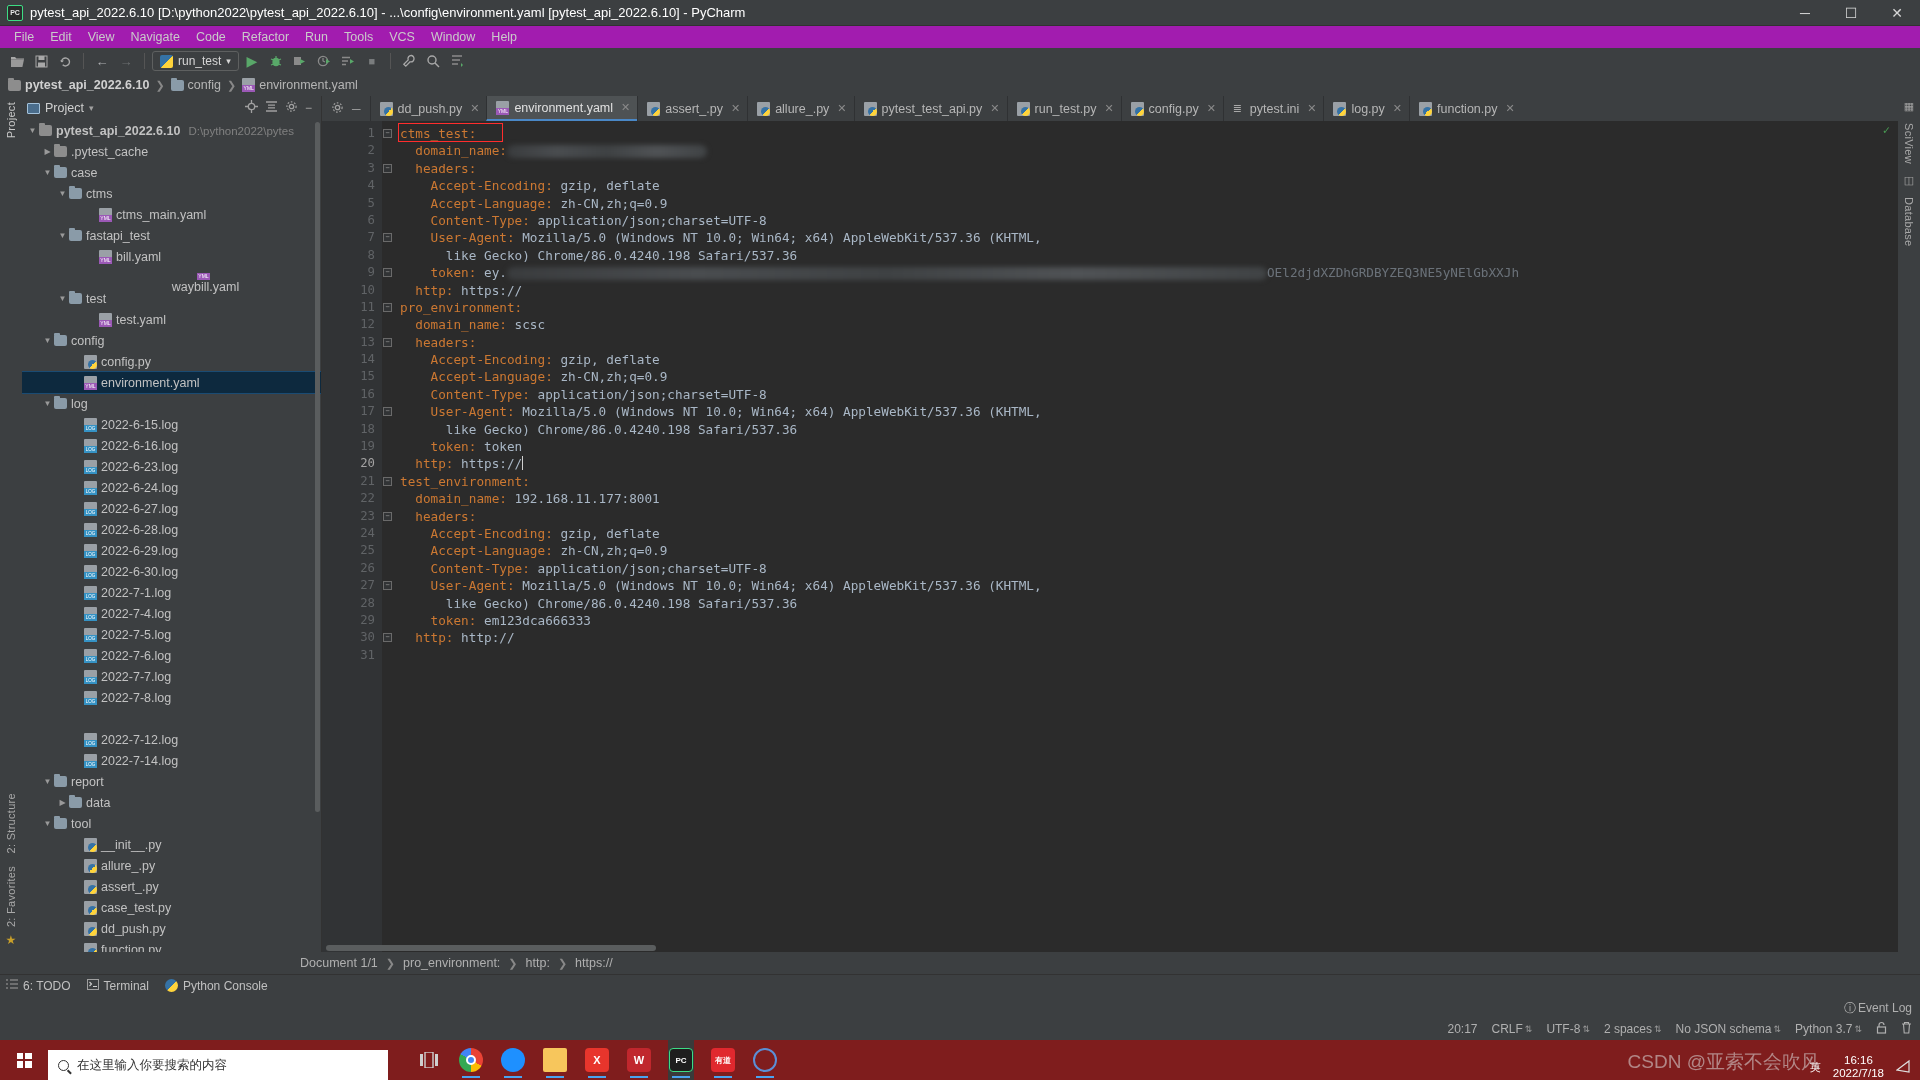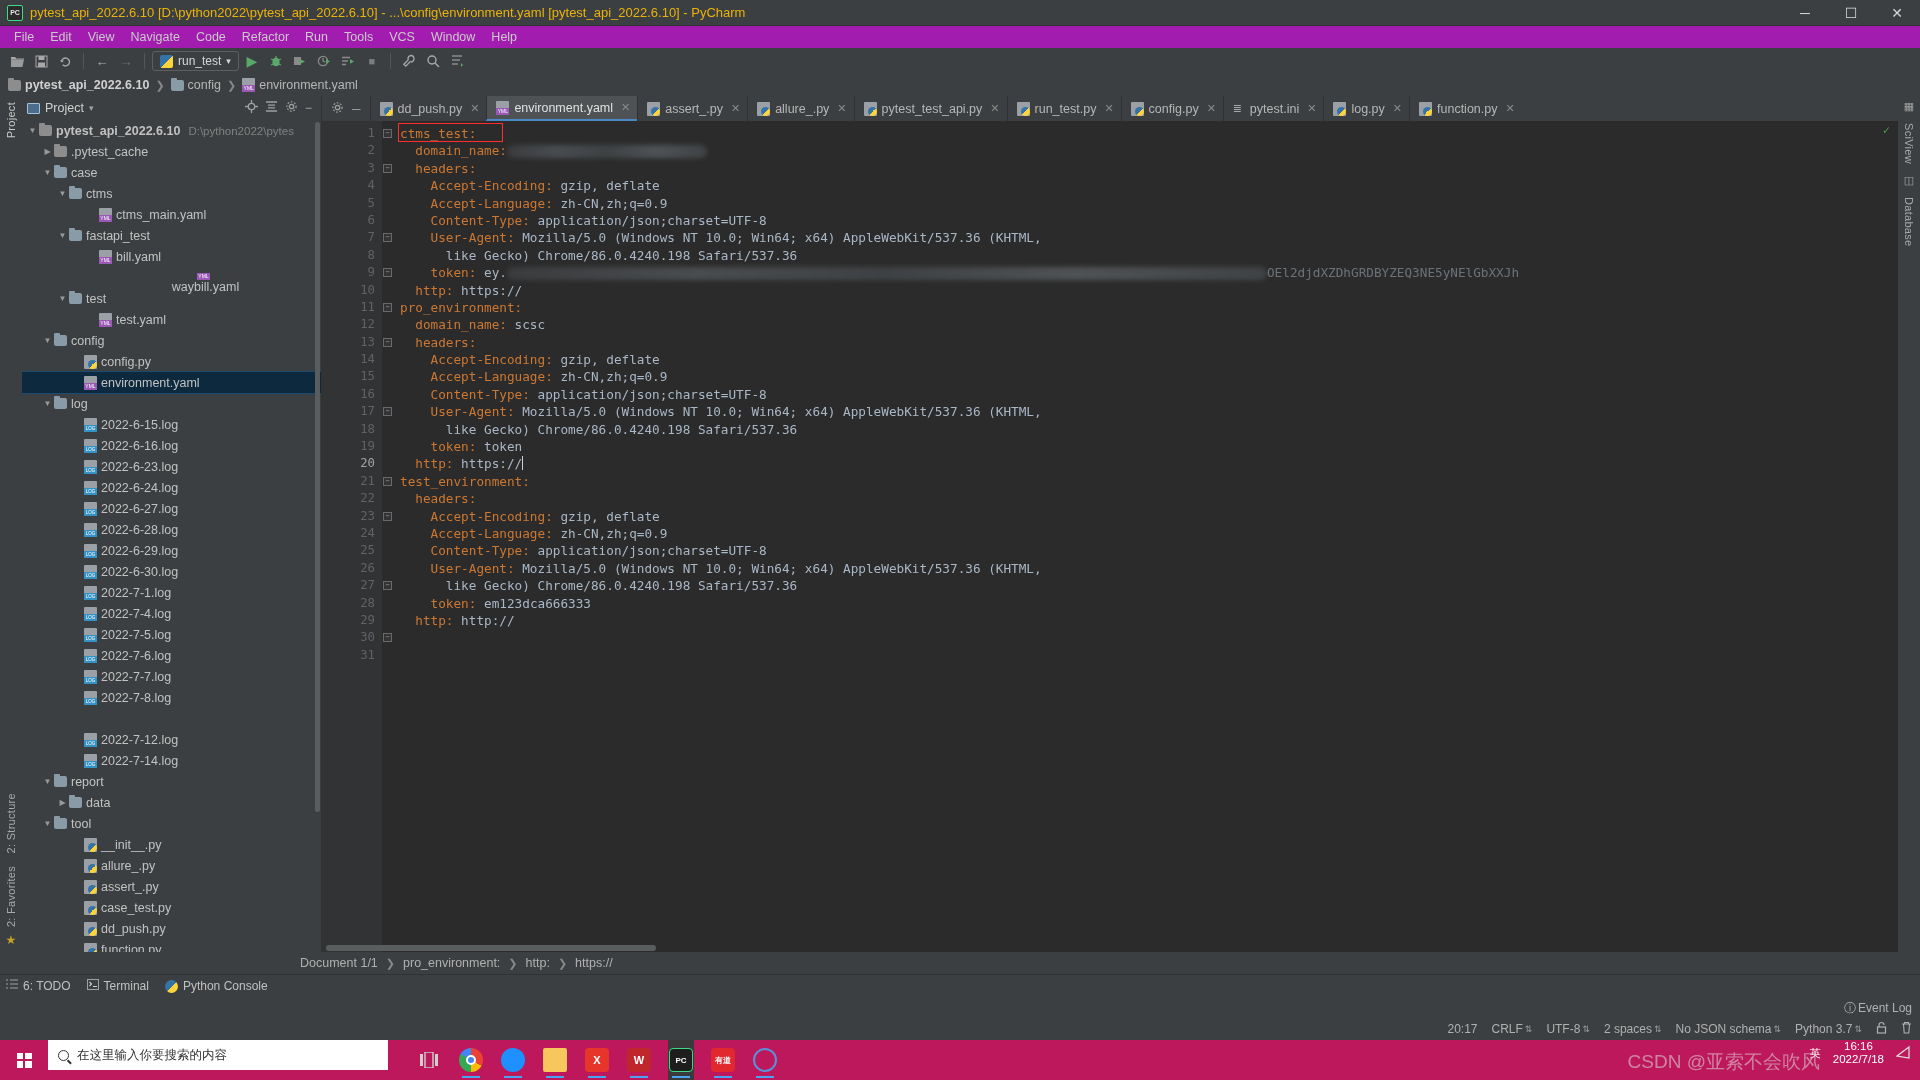--- a/index.html
+++ b/index.html
@@ -10,21 +10,21 @@
     -webkit-font-smoothing:antialiased;
   }
   .app { width:1920px; height:1080px; display:flex; flex-direction:column; position:relative; }
 
   
   .titlebar { height:26px; background:#3c3f41; display:flex; align-items:center;
               border-bottom:1px solid #323232; flex:0 0 26px; }
   .tb-icon { width:16px; height:16px; margin:0 7px 0 7px; background:#2b2b2b;
              border:1.5px solid #3ddc84; border-radius:2px; font-size:7px; color:#e6e6e6;
              display:flex; align-items:center; justify-content:center; font-weight:bold;}
-  .tb-title { font-size:13px; color:#eab308; white-space:nowrap; }
+  .tb-title { font-size:13px; color:#ffffff; white-space:nowrap; }
   .tb-win { margin-left:auto; display:flex; }
   .tb-btn { width:46px; height:26px; display:flex; align-items:center; justify-content:center;
             color:#d6d6d6; font-size:14px; }
 
   
   .menubar { height:22px; background:#a21caf; display:flex; align-items:center;
              padding-left:6px; flex:0 0 22px; }
   .menu-item { padding:2px 8px; font-size:12.5px; color:#cacaca; }
 
   
@@ -128,31 +128,31 @@
                   background:#5a5d5e; border-radius:3px; }
   .gut-mark { position:absolute; right:3px; top:0px; color:#499c54; font-size:12px; }
 
   
   .ebread { height:22px; background:#3c3f41; display:flex; align-items:center;
             padding-left:300px; gap:6px; font-size:12.5px; color:#b0b0b0; flex:0 0 22px; }
 
   
   .bottombar { height:23px; background:#3c3f41; display:flex; align-items:center;
                gap:16px; padding-left:6px; flex:0 0 23px; border-top:1px solid #323232; }
-  .bb-item { display:flex; align-items:flex-end; gap:5px; font-size:12px; color:#c0c0c0; }
+  .bb-item { display:flex; align-items:flex-start; gap:5px; font-size:12px; color:#c0c0c0; }
 
   
   .statusbar { height:22px; background:#3c3f41; display:flex; align-items:center;
                padding:0 8px; font-size:12px; color:#b0b0b0; flex:0 0 22px; }
   .st-right { margin-left:auto; display:flex; align-items:center; gap:14px; }
   .st-item { display:flex; align-items:center; gap:2px; }
   .updown { font-size:9px; color:#9a9a9a; }
 
   
-  .taskbar { height:40px; background:#be185d; display:flex; align-items:flex-start;
+  .taskbar { height:40px; background:#7f1d1d; display:flex; align-items:flex-end;
              flex:0 0 40px; position:relative; }
   .winlogo { width:48px; height:40px; display:flex; align-items:center; justify-content:center; }
   .wl { width:15px; height:15px; display:grid; grid-template-columns:1fr 1fr;
         grid-template-rows:1fr 1fr; gap:1.8px; }
   .wl div { background:#ffffff; }
   .searchbox { width:340px; height:30px; background:#ffffff; display:flex; align-items:center;
                gap:8px; padding-left:10px; color:#333; font-size:12.5px; }
   .mag { width:11px; height:11px; border:1.6px solid #333; border-radius:50%; position:relative; }
   .mag::after { content:""; position:absolute; right:-4px; bottom:-3px; width:5px; height:1.6px;
                 background:#333; transform:rotate(45deg); }
@@ -654,20 +654,21 @@
               <div class="cline"><span style="white-space:pre">  </span><span class="k">domain_name:</span><span class="v"> scsc</span></div>
               <div class="cline"><span style="white-space:pre">  </span><span class="k">headers:</span></div>
               <div class="cline"><span style="white-space:pre">    </span><span class="k">Accept-Encoding:</span><span class="v"> gzip, deflate</span></div>
               <div class="cline"><span style="white-space:pre">    </span><span class="k">Accept-Language:</span><span class="v"> zh-CN,zh;q=0.9</span></div>
               <div class="cline"><span style="white-space:pre">    </span><span class="k">Content-Type:</span><span class="v"> application/json;charset=UTF-8</span></div>
               <div class="cline"><span style="white-space:pre">    </span><span class="k">User-Agent:</span><span class="v"> Mozilla/5.0 (Windows NT 10.0; Win64; x64) AppleWebKit/537.36 (KHTML,</span></div>
               <div class="cline"><span style="white-space:pre">      </span><span class="v">like Gecko) Chrome/86.0.4240.198 Safari/537.36</span></div>
               <div class="cline"><span style="white-space:pre">    </span><span class="k">token:</span><span class="v"> token</span></div>
               <div class="cline"><span style="white-space:pre">  </span><span class="k">http:</span><span class="v"> https://</span><span class="caret"></span></div>
               <div class="cline"><span style="white-space:pre"></span><span class="k">test_environment:</span></div>
+              <div class="cline"><span style="white-space:pre">  </span><span class="k">domain_name:</span><span class="v"> 192.168.11.177:8001</span></div>
               <div class="cline"><span style="white-space:pre">  </span><span class="k">headers:</span></div>
               <div class="cline"><span style="white-space:pre">    </span><span class="k">Accept-Encoding:</span><span class="v"> gzip, deflate</span></div>
               <div class="cline"><span style="white-space:pre">    </span><span class="k">Accept-Language:</span><span class="v"> zh-CN,zh;q=0.9</span></div>
               <div class="cline"><span style="white-space:pre">    </span><span class="k">Content-Type:</span><span class="v"> application/json;charset=UTF-8</span></div>
               <div class="cline"><span style="white-space:pre">    </span><span class="k">User-Agent:</span><span class="v"> Mozilla/5.0 (Windows NT 10.0; Win64; x64) AppleWebKit/537.36 (KHTML,</span></div>
               <div class="cline"><span style="white-space:pre">      </span><span class="v">like Gecko) Chrome/86.0.4240.198 Safari/537.36</span></div>
               <div class="cline"><span style="white-space:pre">    </span><span class="k">token:</span><span class="v"> em123dca666333</span></div>
               <div class="cline"><span style="white-space:pre">  </span><span class="k">http:</span><span class="v"> http://</span></div>
               <div class="cline"><span style="white-space:pre"></span></div>
             </div>

